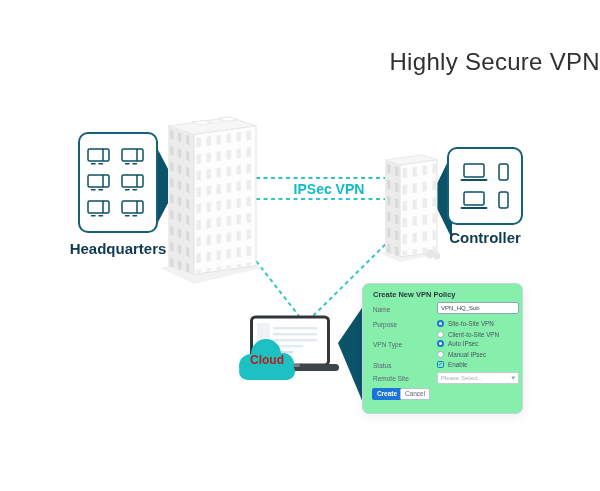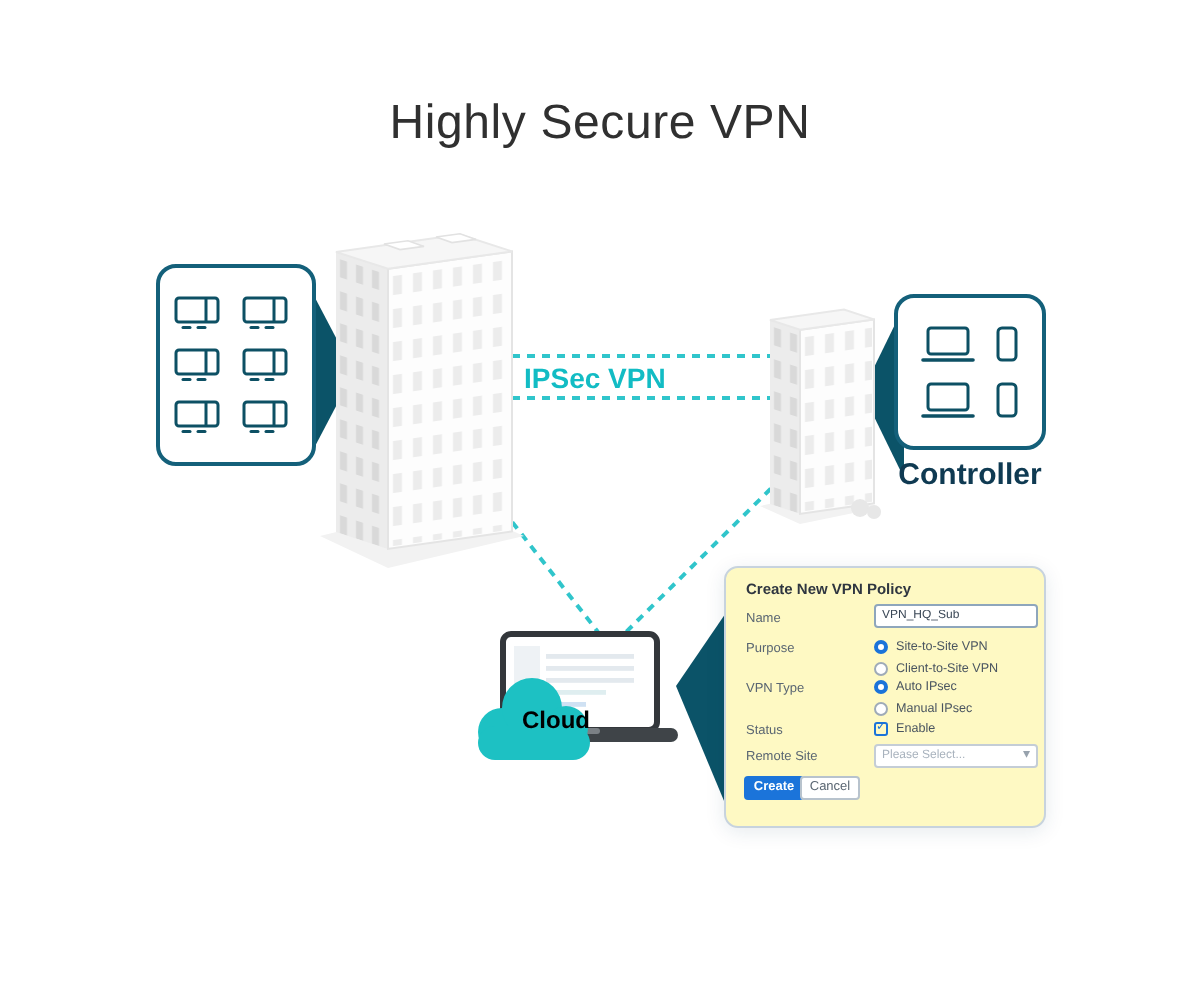--- a/index.html
+++ b/index.html
@@ -4,21 +4,21 @@
 <style>
   * { margin:0; padding:0; box-sizing:border-box; }
   html,body { background:#fff; }
   .stage {
     position:relative; width:600px; height:491px; background:#fff;
     font-family:"Liberation Sans", sans-serif; overflow:hidden;
   }
   .abs { position:absolute; }
 
   .title {
-    left:0; top:48px; width:600px; text-align:center;
+    left:0; top:48px; width:600px; text-align:right;
     font-size:24px; color:#303030; letter-spacing:.3px;
   }
 
   
   .diagram-svg { left:0; top:0; width:600px; height:491px; }
 
   
   .callout {
     background:#fff; border:2px solid #14607a; border-radius:10px;
     display:grid; justify-content:center; align-content:center;
@@ -28,34 +28,34 @@
     grid-template-columns:repeat(2, 28px); gap:9px 6px;
   }
   .callout-sub {
     left:447px; top:147px; width:76px; height:78px;
     grid-template-columns:30px 13px; gap:9px 8px; align-items:center;
   }
   .node-label {
     text-align:center; font-weight:bold; font-size:15px; color:#0f3a52;
   }
   .ipsec-label {
-    left:262px; top:181px; width:134px; text-align:left;
+    left:262px; top:181px; width:134px; text-align:center;
     font-weight:bold; font-size:14px; color:#12bcc4;
   }
   .cloud-label {
-    left:239px; top:353px; width:56px; text-align:right;
-    font-weight:bold; font-size:12px; color:#000000;
+    left:239px; top:353px; width:56px; text-align:center;
+    font-weight:bold; font-size:12px; color:#b91c1c;
   }
   .controller-label {
     left:245px; top:373px; width:104px; line-height:19px;
   }
 
   
   .panel {
-    left:362px; top:283px; width:161px; height:131px; background:#fef9c3;
+    left:362px; top:283px; width:161px; height:131px; background:#86efac;
     border:1px solid #c7d3de; border-radius:7px;
     box-shadow:0 2px 10px rgba(20,60,90,.10);
     font-size:6.5px; color:#5a6672;
   }
   .panel .hdr { left:10px; top:6px; font-size:7.5px; font-weight:bold; color:#2f3640; }
   .panel .lbl { line-height:7px; }
   .panel .opt { display:flex; align-items:center; gap:4px; line-height:7px; font-size:6.3px; color:#4a5560; }
   .radio { width:7px; height:7px; border-radius:50%; background:#fff; border:1px solid #9fabb8; flex:0 0 auto; }
   .radio.sel { border:2.2px solid #1a73d9; }
   .checkbox {
@@ -189,20 +189,21 @@
         <line x1="4.5" y1="15.7" x2="8" y2="15.7"></line>
         <line x1="12" y1="15.7" x2="15.5" y2="15.7"></line>
       </svg>
     <svg width="24" height="17" viewBox="0 0 24 17" fill="none" stroke="#0d5064" stroke-width="1.5" stroke-linecap="round">
         <rect x="1" y="1" width="21" height="12" rx="1.5"></rect>
         <line x1="16" y1="1.5" x2="16" y2="12.5"></line>
         <line x1="4.5" y1="15.7" x2="8" y2="15.7"></line>
         <line x1="12" y1="15.7" x2="15.5" y2="15.7"></line>
       </svg>
   </div>
+  <div class="abs node-label" style="left:60px; top:240px; width:116px;">Headquarters</div>
 
   <div class="abs callout callout-sub">
     <svg width="28" height="19" viewBox="0 0 28 19" fill="none" stroke="#0d5064" stroke-width="1.5" stroke-linecap="round">
         <rect x="4" y="1" width="20" height="13" rx="1.5"></rect>
         <line x1="1.5" y1="17" x2="26.5" y2="17" stroke-width="1.8"></line>
       </svg>
     <svg width="11" height="18" viewBox="0 0 11 18" fill="none" stroke="#0d5064" stroke-width="1.5">
         <rect x="1" y="1" width="9" height="16" rx="2"></rect>
       </svg>
     <svg width="28" height="19" viewBox="0 0 28 19" fill="none" stroke="#0d5064" stroke-width="1.5" stroke-linecap="round">

